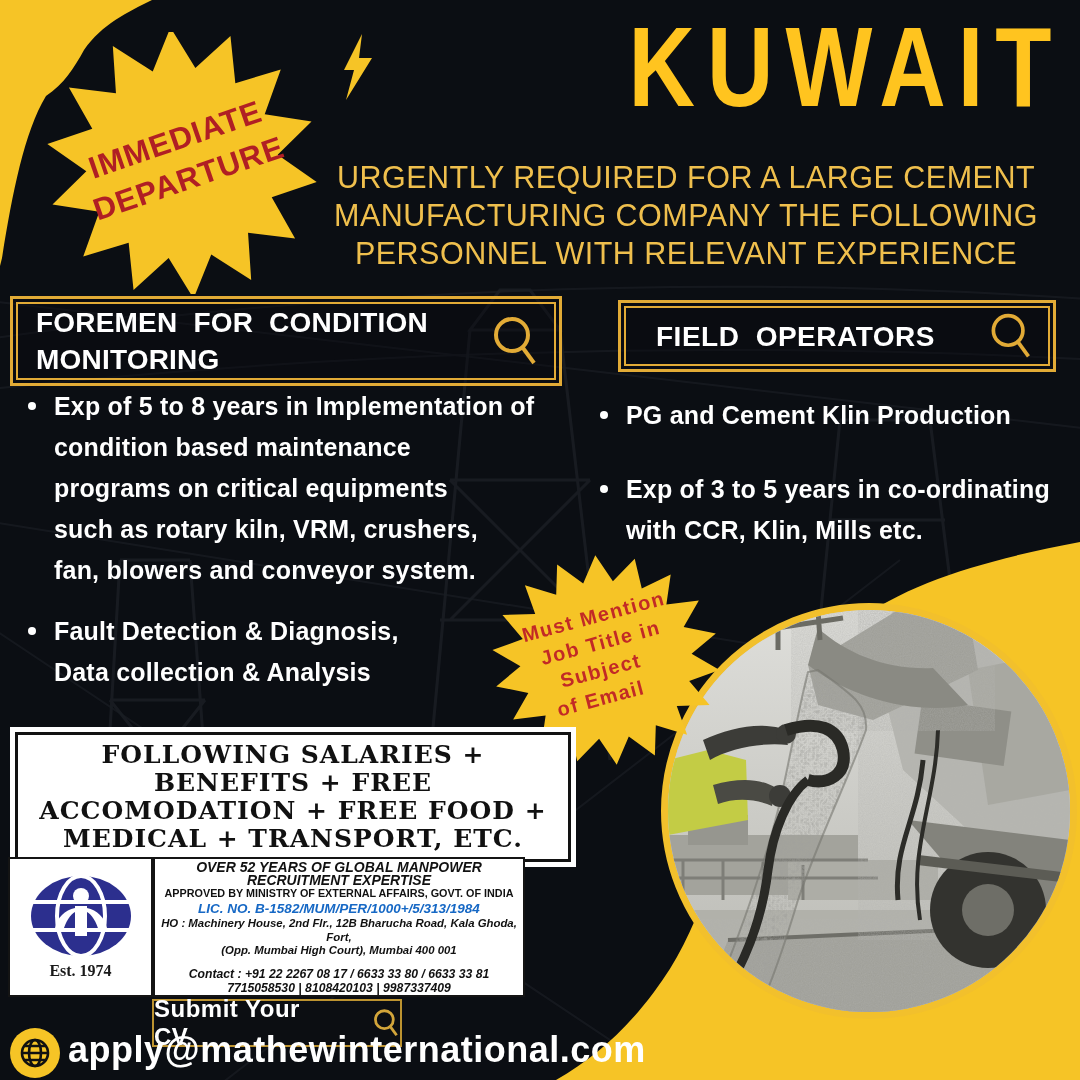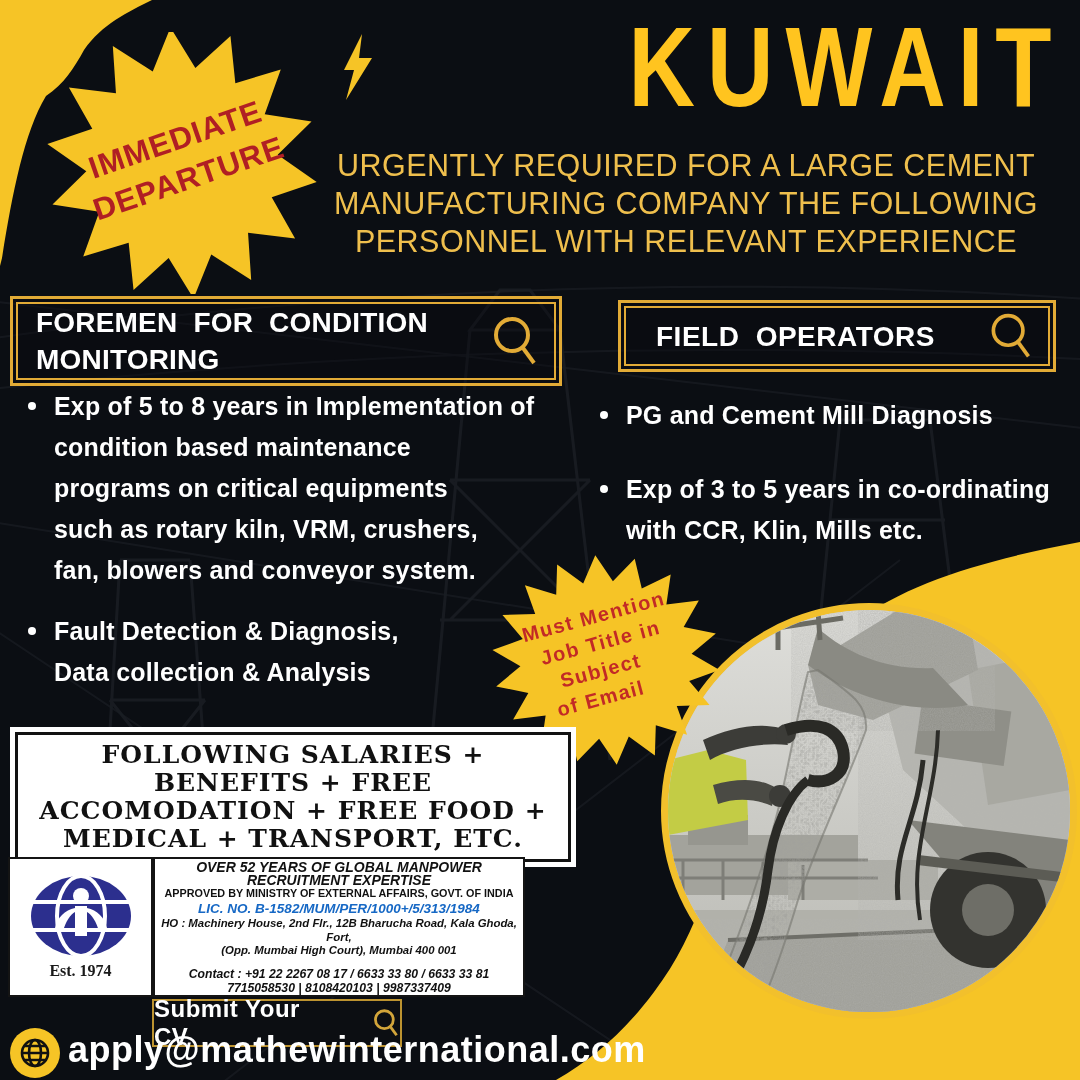--- a/index.html
+++ b/index.html
@@ -28,21 +28,21 @@
   .star-must .txt div:nth-child(3){margin-left:-14px;}
   .star-must .txt div:nth-child(4){margin-left:-28px;}
   .star-must .txt{text-align:center;}
 
   
   .kuwait{left:612px;top:4px;width:468px;text-align:center;color:#ffc41f;
     font-size:92px;font-weight:bold;letter-spacing:12px;transform:scaleY(1.22);
     transform-origin:top;white-space:nowrap;z-index:2;}
 
   
-  .subtitle{left:292px;top:146px;width:788px;text-align:center;color:#efbf4d;
+  .subtitle{left:292px;top:158px;width:788px;text-align:center;color:#efbf4d;
     font-size:30.5px;line-height:38px;letter-spacing:.5px;z-index:2;}
 
   
   .job-box{border:3px solid #e2ab36;padding:3px;background:rgba(8,10,14,.35);z-index:3;margin-top:10px;}
   .job-box .inner{border:2px solid #e2ab36;display:flex;align-items:center;}
   .job-left{left:10px;top:286px;width:540px;}
   .job-left .inner{height:74px;padding:0 14px 0 18px;}
   .job-right{left:618px;top:290px;width:426px;}
   .job-right .inner{height:56px;padding:0 14px 0 30px;gap:8px;}
   .job-title{color:#fff;font-weight:bold;font-size:28px;line-height:37px;
@@ -168,21 +168,21 @@
     <div class="bullet mt20">
       <span class="dot"></span>
       <span class="btext">Fault Detection &amp; Diagnosis,
 Data collection &amp; Analysis</span>
     </div>
   </div>
 
   <div class="abs bullets bullets-right">
     <div class="bullet">
       <span class="dot"></span>
-      <span class="btext">PG and Cement Mill Diagnosis</span>
+      <span class="btext">PG and Cement Klin Production</span>
     </div>
     <div class="bullet mt34">
       <span class="dot"></span>
       <span class="btext">Exp of 3 to 5 years in co-ordinating
 with CCR, Klin, Mills etc.</span>
     </div>
   </div>
 
   <svg class="abs blob-br" width="1080" height="1080" viewBox="0 0 1080 1080">
     <path d="M1080,542 C985,560 910,582 855,622 C795,666 758,722 737,792 C717,858 700,932 654,992 C624,1032 594,1058 556,1080 L1080,1080 Z" fill="#f6c426"></path>

